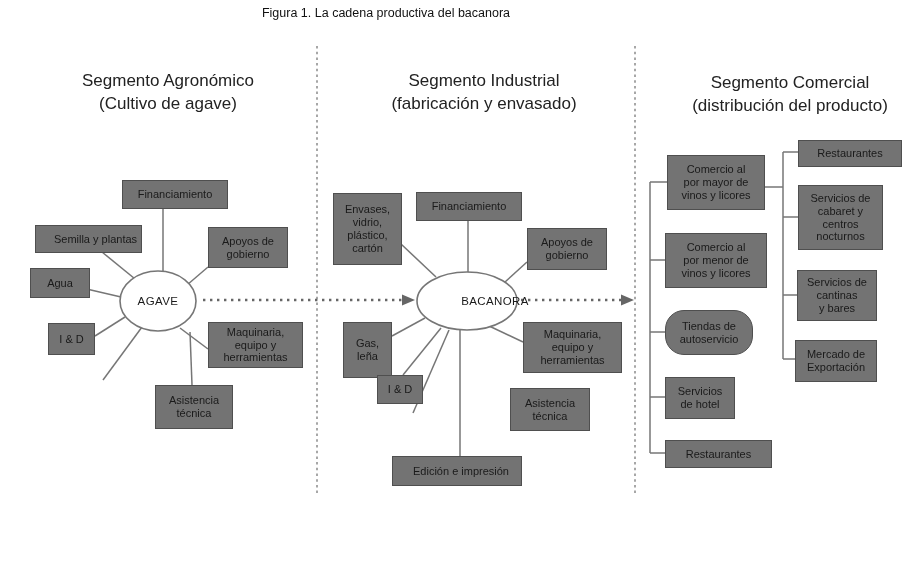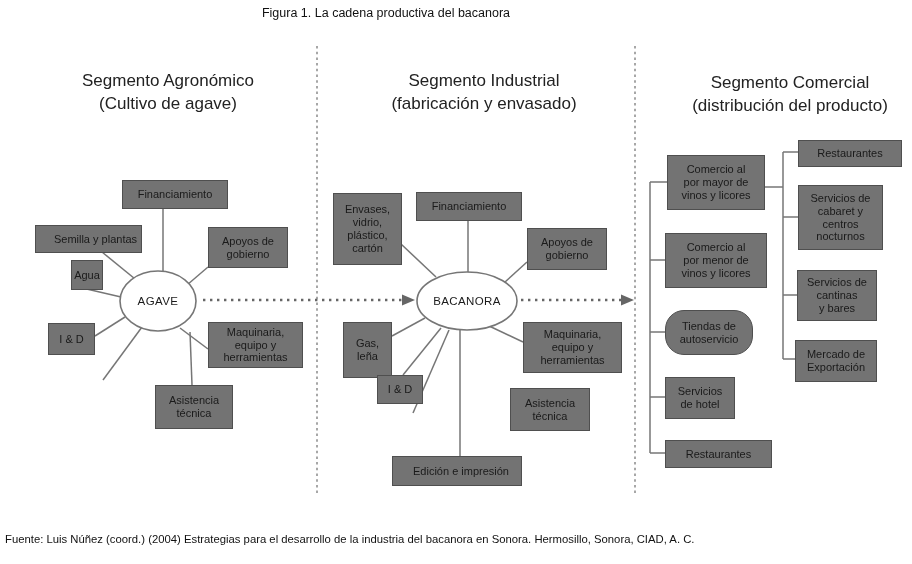--- a/index.html
+++ b/index.html
@@ -23,26 +23,26 @@
     position:absolute;box-sizing:border-box;background:#737373;
     border:1.6px solid #4f4f4f;display:flex;align-items:center;justify-content:center;
     text-align:center;font-size:11px;line-height:1.18;white-space:pre-line;z-index:2;
     color:#1a1a1a;
   }
   .hub-label{
     position:absolute;display:flex;align-items:center;justify-content:center;
     text-align:center;font-size:11.5px;letter-spacing:.4px;z-index:3;color:#1a1a1a;
   }
   .hub-agave{left:120px;top:288px;width:76px;height:26px;}
-  .hub-bacanora{left:417px;top:288px;width:100px;height:26px;}
+  .hub-bacanora{left:417px;top:288px;width:100px;height:26px;padding-left:28px;}
 
   
   .n-fin-a{left:122px;top:180px;width:106px;height:29px;}
   .n-sem{left:35px;top:225px;width:107px;height:28px;padding-left:14px;}
-  .n-agua{left:30px;top:260px;width:32px;height:30px;margin-left:41px;}
+  .n-agua{left:30px;top:268px;width:60px;height:30px;}
   .n-iyd-a{left:48px;top:323px;width:47px;height:32px;}
   .n-fert{left:25px;top:380px;width:108px;height:57px;}
   .n-asis-a{left:155px;top:385px;width:78px;height:44px;}
   .n-apo-a{left:208px;top:227px;width:80px;height:41px;}
   .n-maq-a{left:208px;top:322px;width:95px;height:46px;}
   
   .n-env{left:333px;top:193px;width:69px;height:72px;}
   .n-fin-i{left:416px;top:192px;width:106px;height:29px;}
   .n-apo-i{left:527px;top:228px;width:80px;height:42px;}
   .n-gas{left:343px;top:322px;width:49px;height:56px;}
@@ -183,14 +183,13 @@
   <div class="node n-cabaret">Servicios de
 cabaret y
 centros
 nocturnos</div>
   <div class="node n-cantinas">Servicios de
 cantinas
 y bares</div>
   <div class="node n-mercado">Mercado de
 Exportación</div>
 
-  <div class="footer">Fuente: Luis Núñez (coord.) (2004) Estrategias para el desarrollo de la industria del bacanora en Sonora. Hermosillo, Sonora, CIAD, A. C.</div>
 </div>
 
 </body></html>

